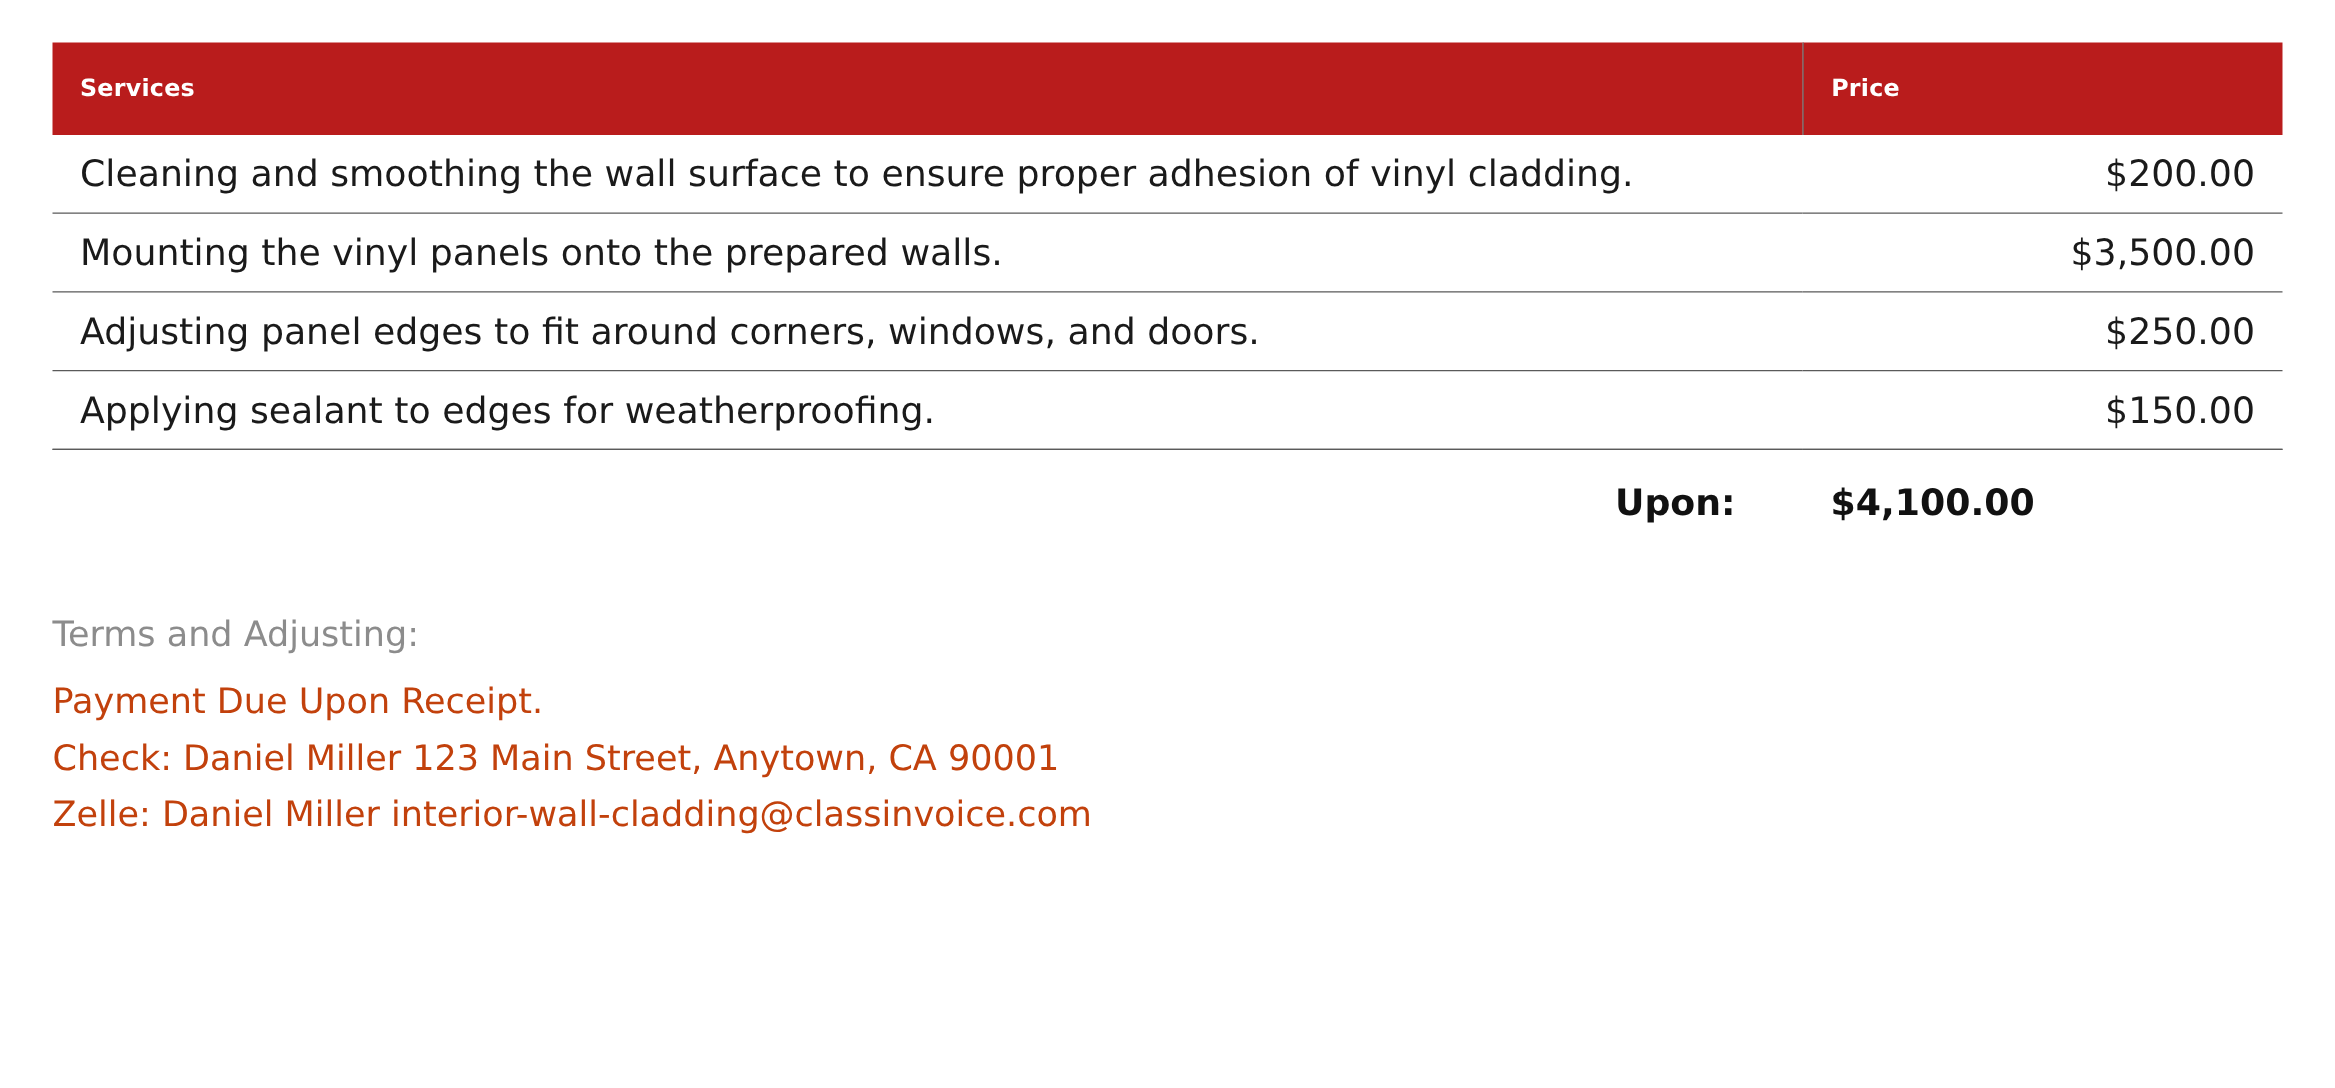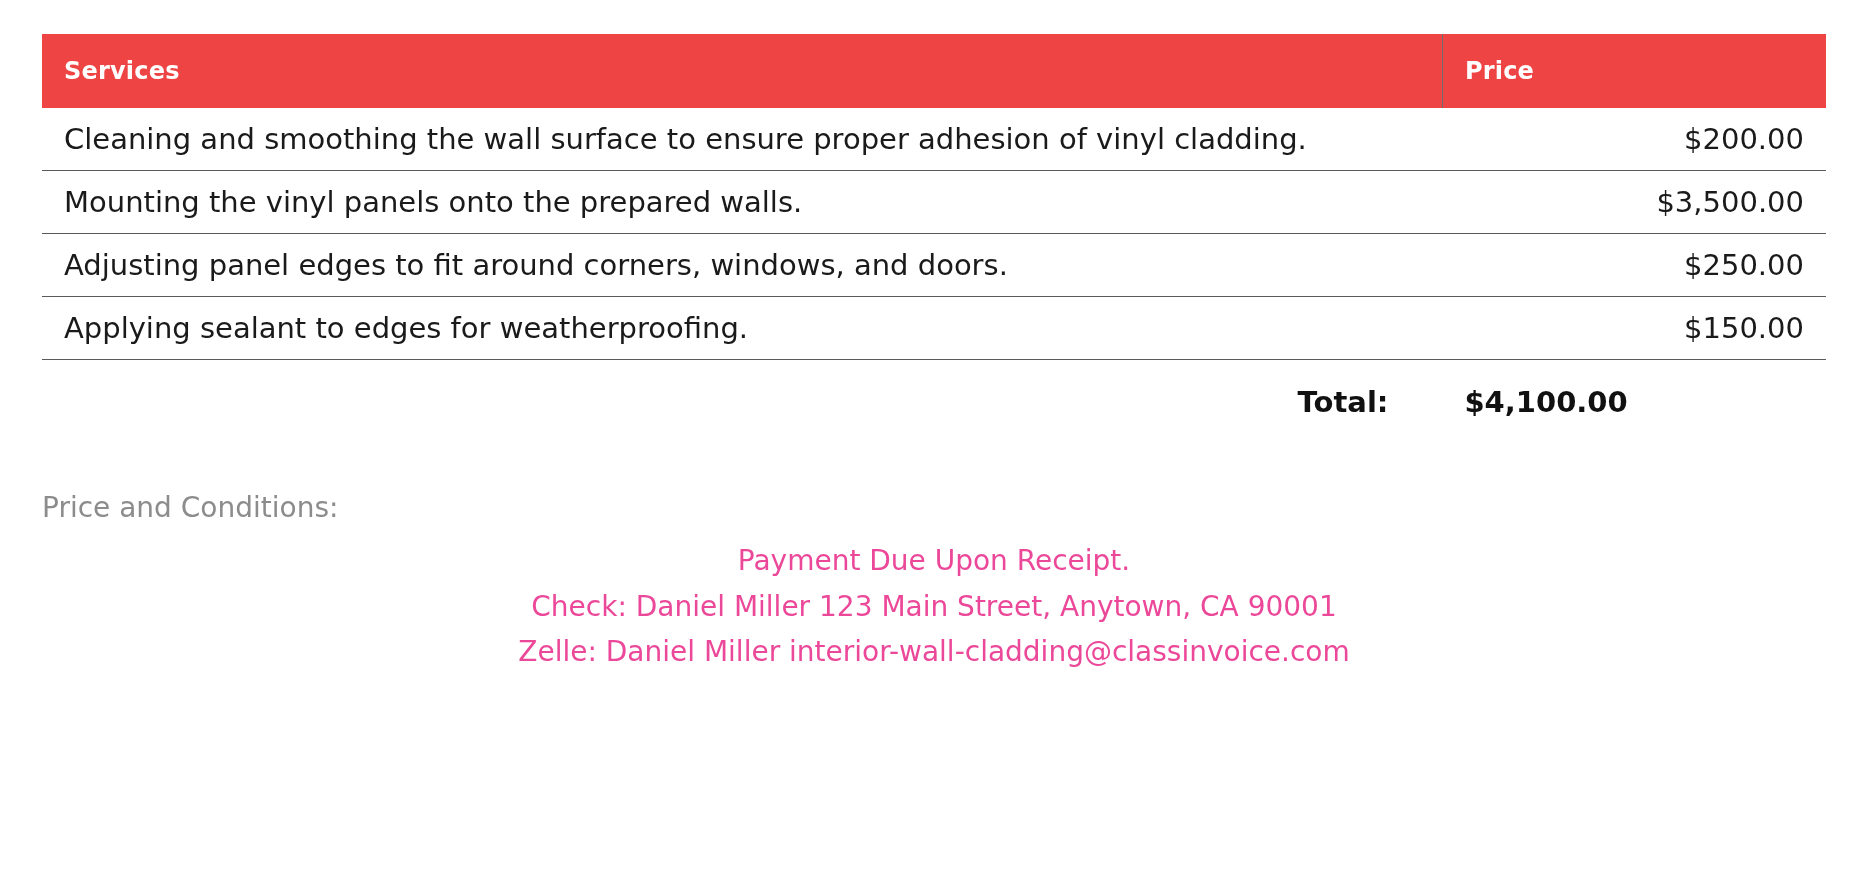--- a/index.html
+++ b/index.html
@@ -25,23 +25,23 @@
   
   .invoice-table {
     width: 100%;
     border-collapse: collapse;
     table-layout: fixed;
   }
   .invoice-table col.c-desc { width: 78.5%; }
   .invoice-table col.c-price { width: 21.5%; }
 
   .invoice-table thead th {
-    background: #ef4444;
+    background: #b91c1c;
     color: #ffffff;
-    font-size: 24px;
+    font-size: 19px;
     font-weight: bold;
     height: 74px;
     padding: 0 22px;
     vertical-align: middle;
     letter-spacing: 0.2px;
   }
   .invoice-table thead th.th-desc {
     text-align: left;
     border-right: 1px solid #6d6d6d;
   }
@@ -91,24 +91,23 @@
     padding-left: 0px;
   }
   .terms-title {
     font-size: 28px;
     color: #8c8c8c;
     margin-bottom: 12px;
     line-height: 1.3;
   }
   .terms-line {
     font-size: 28px;
-    color: #ec4899;
+    color: #c2410c;
     line-height: 1.62;
     white-space: nowrap;
-    text-align: center;
   }
 </style>
 </head>
 <body>
 
 <div class="page">
 
   <table class="invoice-table">
     <colgroup>
       <col class="c-desc">
@@ -133,26 +132,26 @@
         <td class="td-desc">Adjusting panel edges to fit around corners, windows, and doors.</td>
         <td class="td-price">$250.00</td>
       </tr>
       <tr>
         <td class="td-desc">Applying sealant to edges for weatherproofing.</td>
         <td class="td-price">$150.00</td>
       </tr>
     </tbody>
     <tfoot>
       <tr>
-        <td class="tf-label">Total:</td>
+        <td class="tf-label">Upon:</td>
         <td class="tf-value">$4,100.00</td>
       </tr>
     </tfoot>
   </table>
 
   <div class="terms">
-    <div class="terms-title">Price and Conditions:</div>
+    <div class="terms-title">Terms and Adjusting:</div>
     <div class="terms-line">Payment Due Upon Receipt.</div>
     <div class="terms-line">Check: Daniel Miller 123 Main Street, Anytown, CA 90001</div>
     <div class="terms-line">Zelle: Daniel Miller interior-wall-cladding@classinvoice.com</div>
   </div>
 
 </div>
 
 </body></html>

